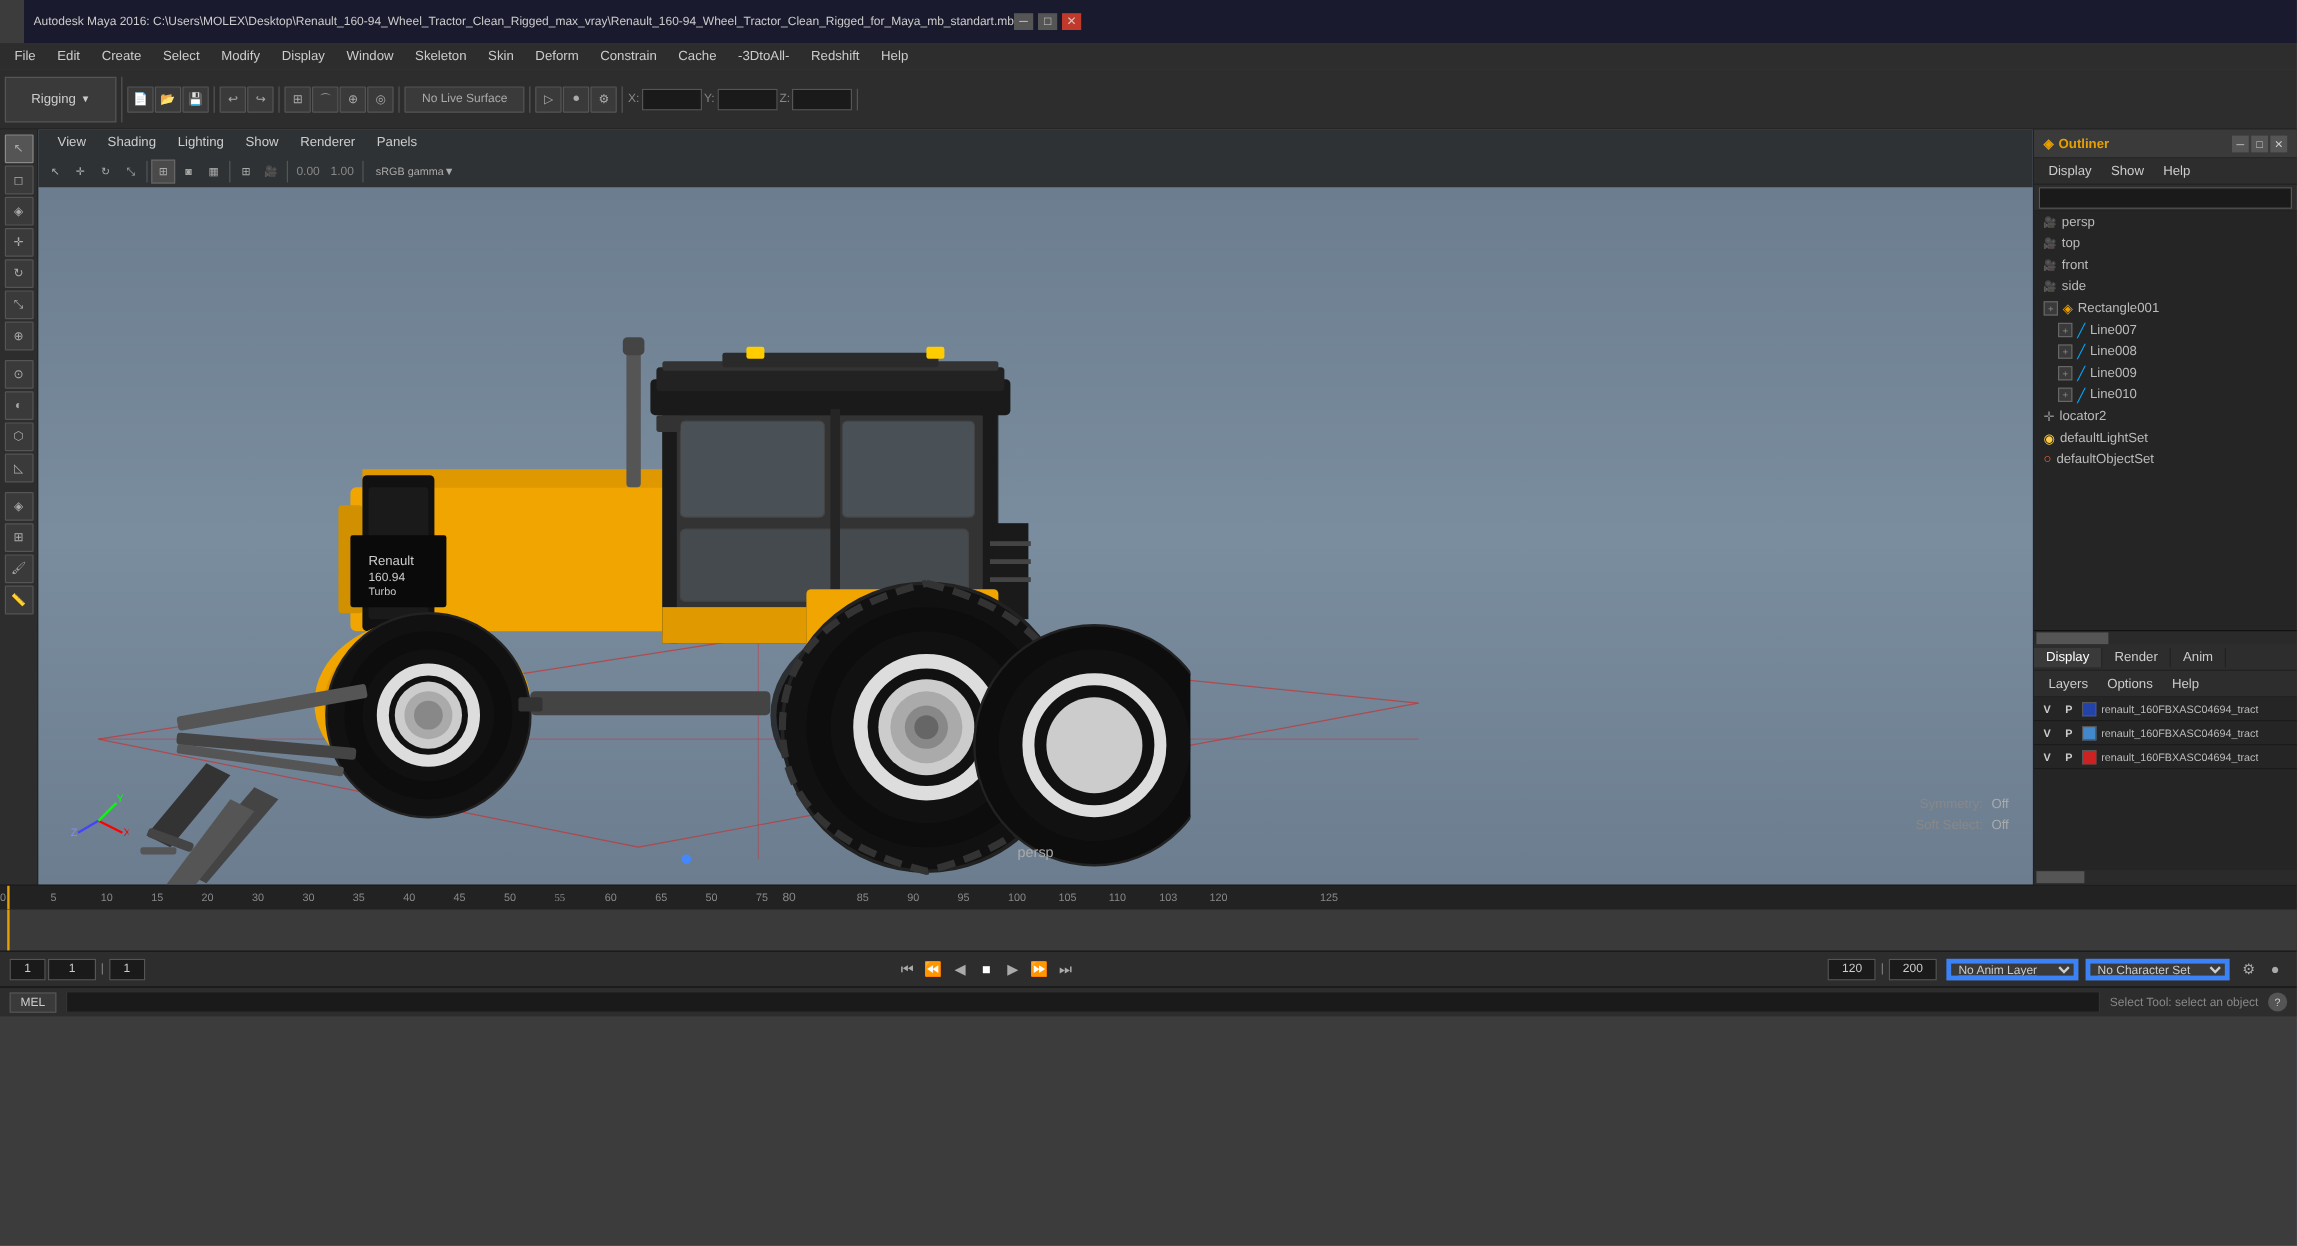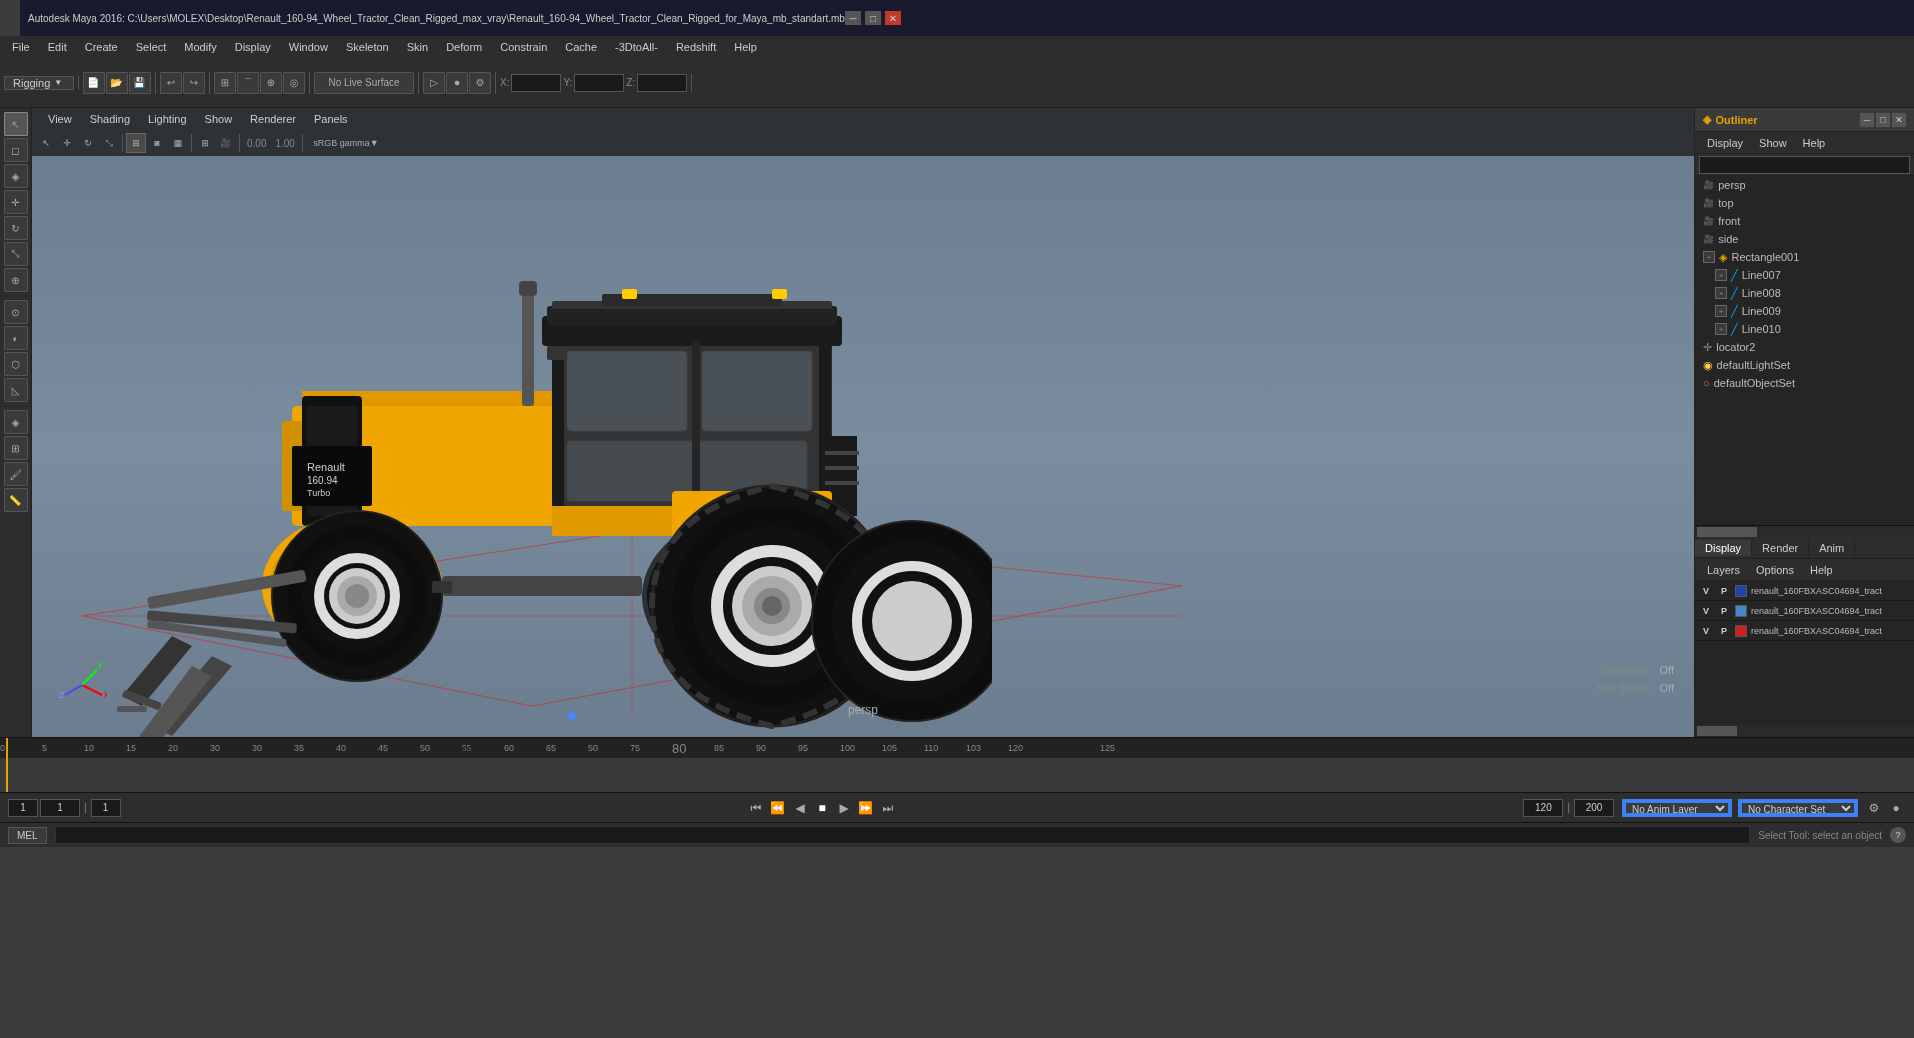--- a/index.html
+++ b/index.html
@@ -34,22 +34,22 @@
       border-right: 1px solid #555; padding-right: 4px; margin-right: 2px;
     }
 
     .tb-btn {
       width: 22px; height: 22px; background: #3a3a3a; border: 1px solid #555;
       color: #aaa; display: flex; align-items: center; justify-content: center;
       cursor: pointer; font-size: 10px; border-radius: 1px;
     }
 
     .tb-dropdown {
-      height: 14px; background: #3a3a3a; border: 1px solid #555;
-      color: #ccc; padding: 0 8px; font-size: 11px; min-width: 70px;
+      height: 38px; background: #3a3a3a; border: 1px solid #555;
+      color: #ccc; padding: 0 21px; font-size: 11px; min-width: 70px;
       display: flex; align-items: center; cursor: pointer;
     }
 
     
     #main-layout {
       display: flex; width: 100%; height: calc(1038px - 22px - 22px - 50px - 60px - 30px - 25px);
     }
 
     
     #left-toolbar {
@@ -628,21 +628,21 @@
       <span style="position:absolute; left:252px; color:#888; font-size:9px;">30</span>
       <span style="position:absolute; left:294px; color:#888; font-size:9px;">35</span>
       <span style="position:absolute; left:336px; color:#888; font-size:9px;">40</span>
       <span style="position:absolute; left:378px; color:#888; font-size:9px;">45</span>
       <span style="position:absolute; left:420px; color:#888; font-size:9px;">50</span>
       <span style="position:absolute; left:462px; color:#888; font-size:9px;font-family:Liberation Serif, serif;">55</span>
       <span style="position:absolute; left:504px; color:#888; font-size:9px;">60</span>
       <span style="position:absolute; left:546px; color:#888; font-size:9px;">65</span>
       <span style="position:absolute; left:588px; color:#888; font-size:9px;">50</span>
       <span style="position:absolute; left:630px; color:#888; font-size:9px;">75</span>
-      <span style="position:absolute; left:672px; color:#888; font-size:13px;">80</span>
+      <span style="position:absolute; left:652px; color:#888; font-size:10px;">80</span>
       <span style="position:absolute; left:714px; color:#888; font-size:9px;">85</span>
       <span style="position:absolute; left:756px; color:#888; font-size:9px;">90</span>
       <span style="position:absolute; left:798px; color:#888; font-size:9px;">95</span>
       <span style="position:absolute; left:840px; color:#888; font-size:9px;">100</span>
       <span style="position:absolute; left:882px; color:#888; font-size:9px;">105</span>
       <span style="position:absolute; left:924px; color:#888; font-size:9px;">110</span>
       <span style="position:absolute; left:966px; color:#888; font-size:9px;">103</span>
       <span style="position:absolute; left:1008px; color:#888; font-size:9px;">120</span>
       <span style="position:absolute; left:1100px; color:#888; font-size:9px;">125</span>
 

